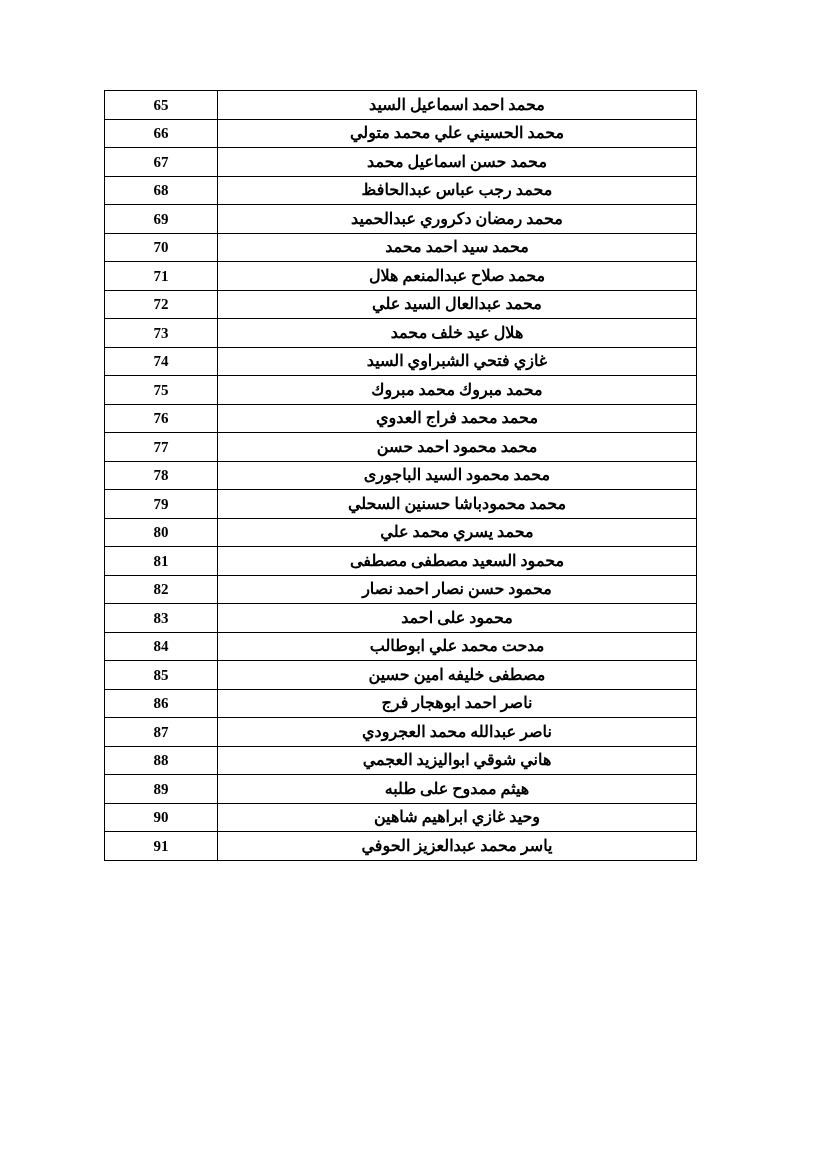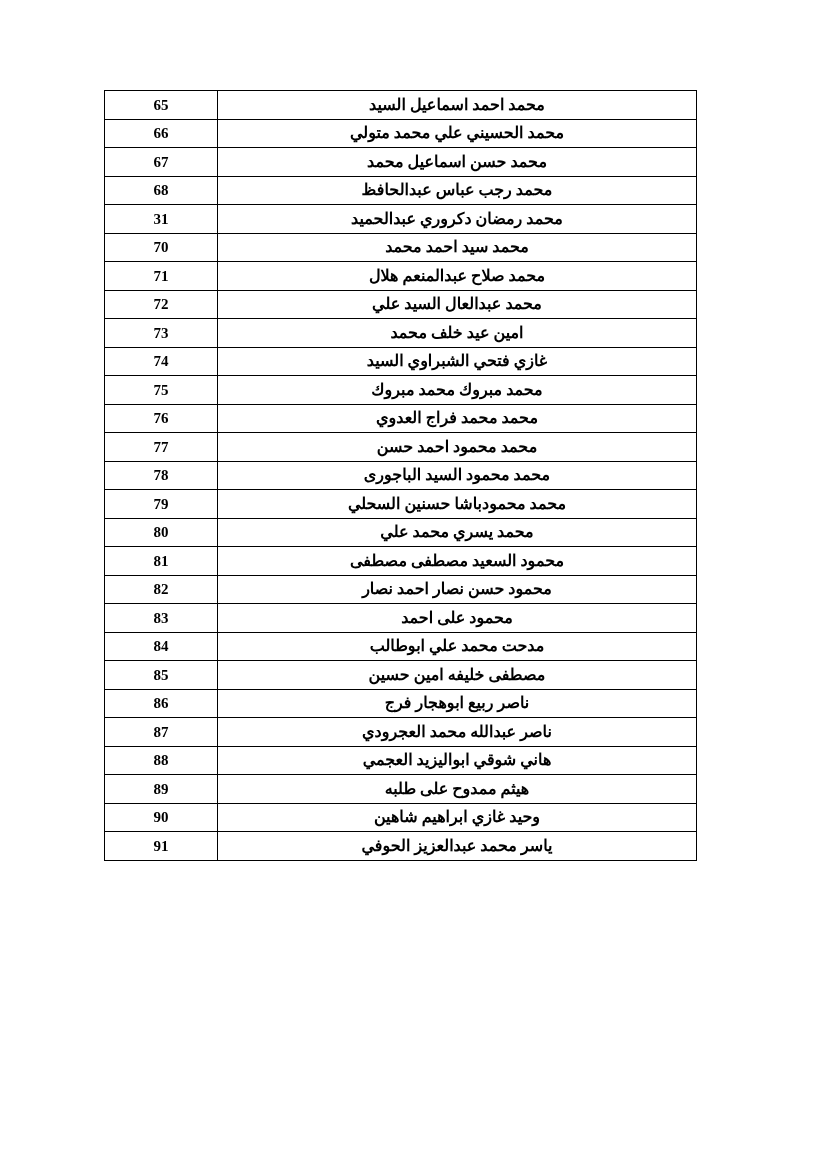--- a/index.html
+++ b/index.html
@@ -79,36 +79,36 @@
           <tr>
             <td class="name-cell">محمد حسن اسماعيل محمد</td>
             <td class="num-cell">67</td>
           </tr>
           <tr>
             <td class="name-cell">محمد رجب عباس عبدالحافظ</td>
             <td class="num-cell">68</td>
           </tr>
           <tr>
             <td class="name-cell">محمد رمضان دكروري عبدالحميد</td>
-            <td class="num-cell">31</td>
+            <td class="num-cell">69</td>
           </tr>
           <tr>
             <td class="name-cell">محمد سيد احمد محمد</td>
             <td class="num-cell">70</td>
           </tr>
           <tr>
             <td class="name-cell">محمد صلاح عبدالمنعم هلال</td>
             <td class="num-cell">71</td>
           </tr>
           <tr>
             <td class="name-cell">محمد عبدالعال السيد علي</td>
             <td class="num-cell">72</td>
           </tr>
           <tr>
-            <td class="name-cell">امين عيد خلف محمد</td>
+            <td class="name-cell">هلال عيد خلف محمد</td>
             <td class="num-cell">73</td>
           </tr>
           <tr>
             <td class="name-cell">غازي فتحي الشبراوي السيد</td>
             <td class="num-cell">74</td>
           </tr>
           <tr>
             <td class="name-cell">محمد مبروك محمد مبروك</td>
             <td class="num-cell">75</td>
           </tr>
@@ -146,21 +146,21 @@
           </tr>
           <tr>
             <td class="name-cell">مدحت محمد علي ابوطالب</td>
             <td class="num-cell">84</td>
           </tr>
           <tr>
             <td class="name-cell">مصطفى خليفه امين حسين</td>
             <td class="num-cell">85</td>
           </tr>
           <tr>
-            <td class="name-cell">ناصر ربيع ابوهجار فرج</td>
+            <td class="name-cell">ناصر احمد ابوهجار فرج</td>
             <td class="num-cell">86</td>
           </tr>
           <tr>
             <td class="name-cell">ناصر عبدالله محمد العجرودي</td>
             <td class="num-cell">87</td>
           </tr>
           <tr>
             <td class="name-cell">هاني شوقي ابواليزيد العجمي</td>
             <td class="num-cell">88</td>
           </tr>

